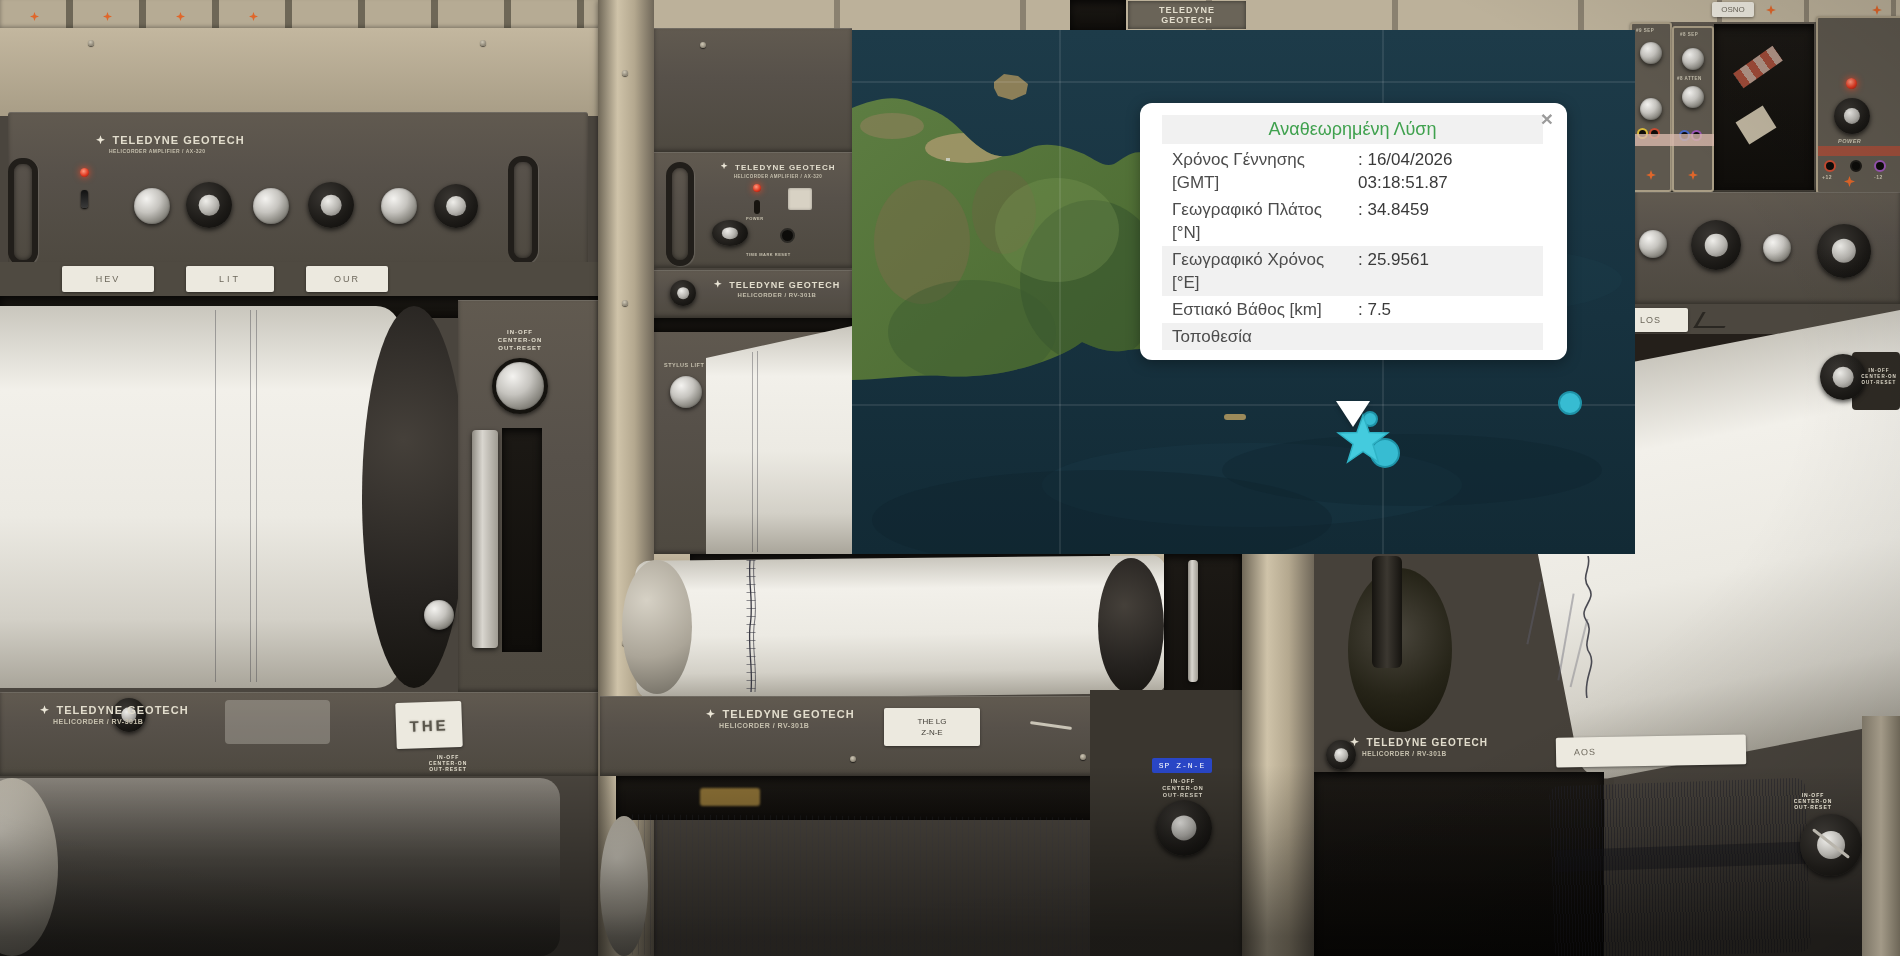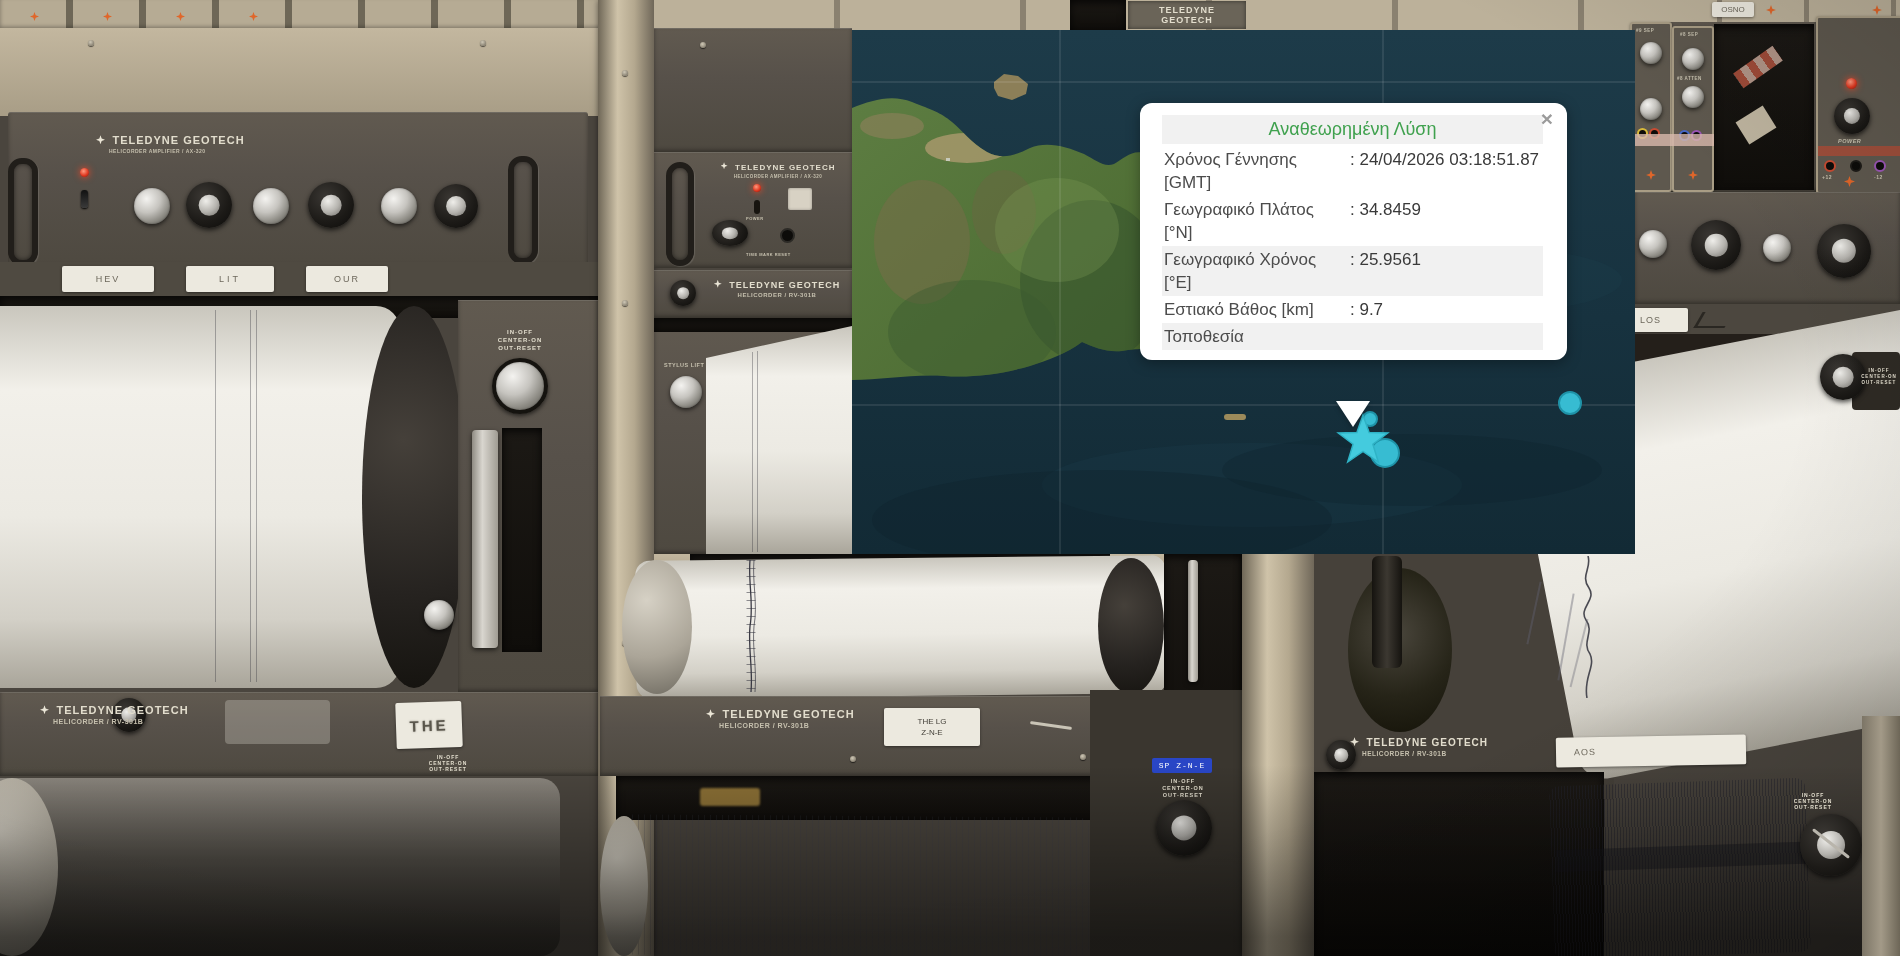--- a/index.html
+++ b/index.html
@@ -37,21 +37,21 @@
   #map{left:852px;top:30px;width:783px;height:524px;z-index:10;}
   
   #popup{left:1140px;top:103px;width:427px;z-index:30;background:#fff;border-radius:12px;
          box-shadow:0 3px 14px rgba(0,0,0,.35);padding:12px 24px 10px 22px;box-sizing:border-box;
          color:#3a3a3a;font-size:17px;line-height:23px;}
   #popup-pointer{left:1336px;top:401px;z-index:29;width:0;height:0;border-left:17px solid transparent;
          border-right:17px solid transparent;border-top:26px solid #ffffff;
          filter:drop-shadow(0 3px 2px rgba(0,0,0,.2));}
   .prow{display:flex;}
   .prow.gray{background:#f1f1f1;}
-  .plabel{width:178px;flex:0 0 178px;padding:2px 4px 2px 2px;color:#4c4c4c;}
+  .plabel{width:178px;flex:0 0 178px;padding:2px 4px 2px 2px;color:#4c4c4c;margin-left:8px;}
   .pvalue{flex:1;padding:2px 0 2px 4px;color:#3a3a3a;}
   #popup-title{background:#f1f1f1;text-align:center;font-size:18px;padding:3px 0;margin-bottom:2px;}
   #popup-close{position:absolute;right:10px;top:6px;width:20px;height:20px;border:none;background:none;
          color:#9b9b9b;font-size:21px;line-height:20px;cursor:pointer;padding:0;font-weight:bold;}
   #popup-footer{padding-top:5px;}
   .vignette{left:0;top:0;width:100%;height:100%;z-index:5;pointer-events:none;
         background:linear-gradient(180deg,rgba(0,0,0,0) 80%,rgba(0,0,0,.5) 98%),
                    radial-gradient(ellipse at 35% 40%,rgba(0,0,0,0) 65%,rgba(0,0,0,.22) 100%);}
 </style>
 </head>
@@ -376,32 +376,32 @@
     <circle cx="533" cy="423" r="14" fill="#37bcd2" stroke="#1f93a8" stroke-width="2"></circle>
     <polygon points="511,385 517.1,402.6 535.7,403 520.9,414.2 526.3,432 511,421.4 495.7,432 501.1,414.2 486.3,403 504.9,402.6" fill="#44cbde" stroke="#2fb3c6" stroke-width="1.5"></polygon>
   </svg>
 
   <div id="popup-pointer" class="abs"></div>
   <div id="popup" class="abs">
     <button id="popup-close">×</button>
     <div id="popup-title" style="color:#3fa14e;">Αναθεωρημένη Λύση</div>
     <div class="prow">
       <div class="plabel">Χρόνος Γέννησης [GMT]</div>
-      <div class="pvalue">: 24/04/2026 03:18:51.87</div>
+      <div class="pvalue">: 16/04/2026 03:18:51.87</div>
     </div>
     <div class="prow">
       <div class="plabel">Γεωγραφικό Πλάτος [°N]</div>
       <div class="pvalue">: 34.8459</div>
     </div>
     <div class="prow gray">
       <div class="plabel">Γεωγραφικό Χρόνος [°E]</div>
       <div class="pvalue">: 25.9561</div>
     </div>
     <div class="prow">
       <div class="plabel">Εστιακό Βάθος [km]</div>
-      <div class="pvalue">: 9.7</div>
+      <div class="pvalue">: 7.5</div>
     </div>
     <div class="prow gray">
       <div class="plabel">Τοποθεσία</div>
     </div>
   </div>
 
 </div>
 
 </body></html>

